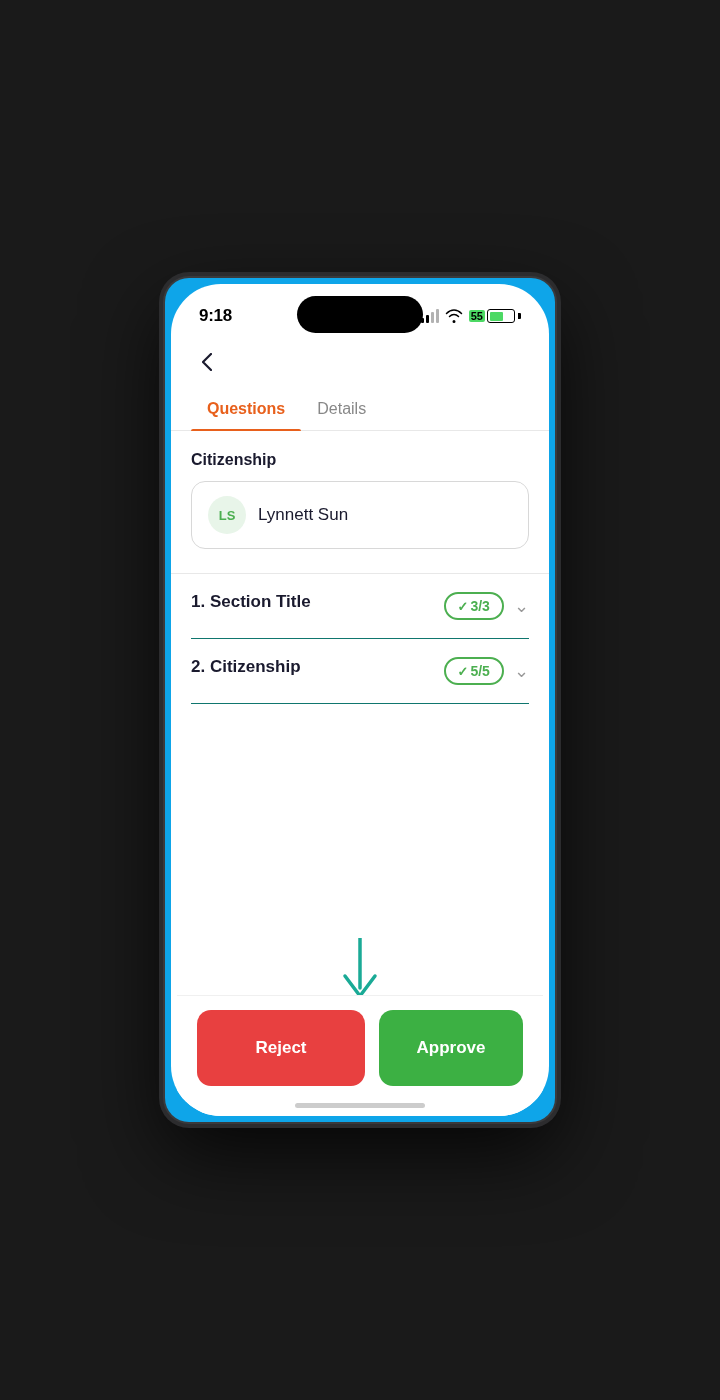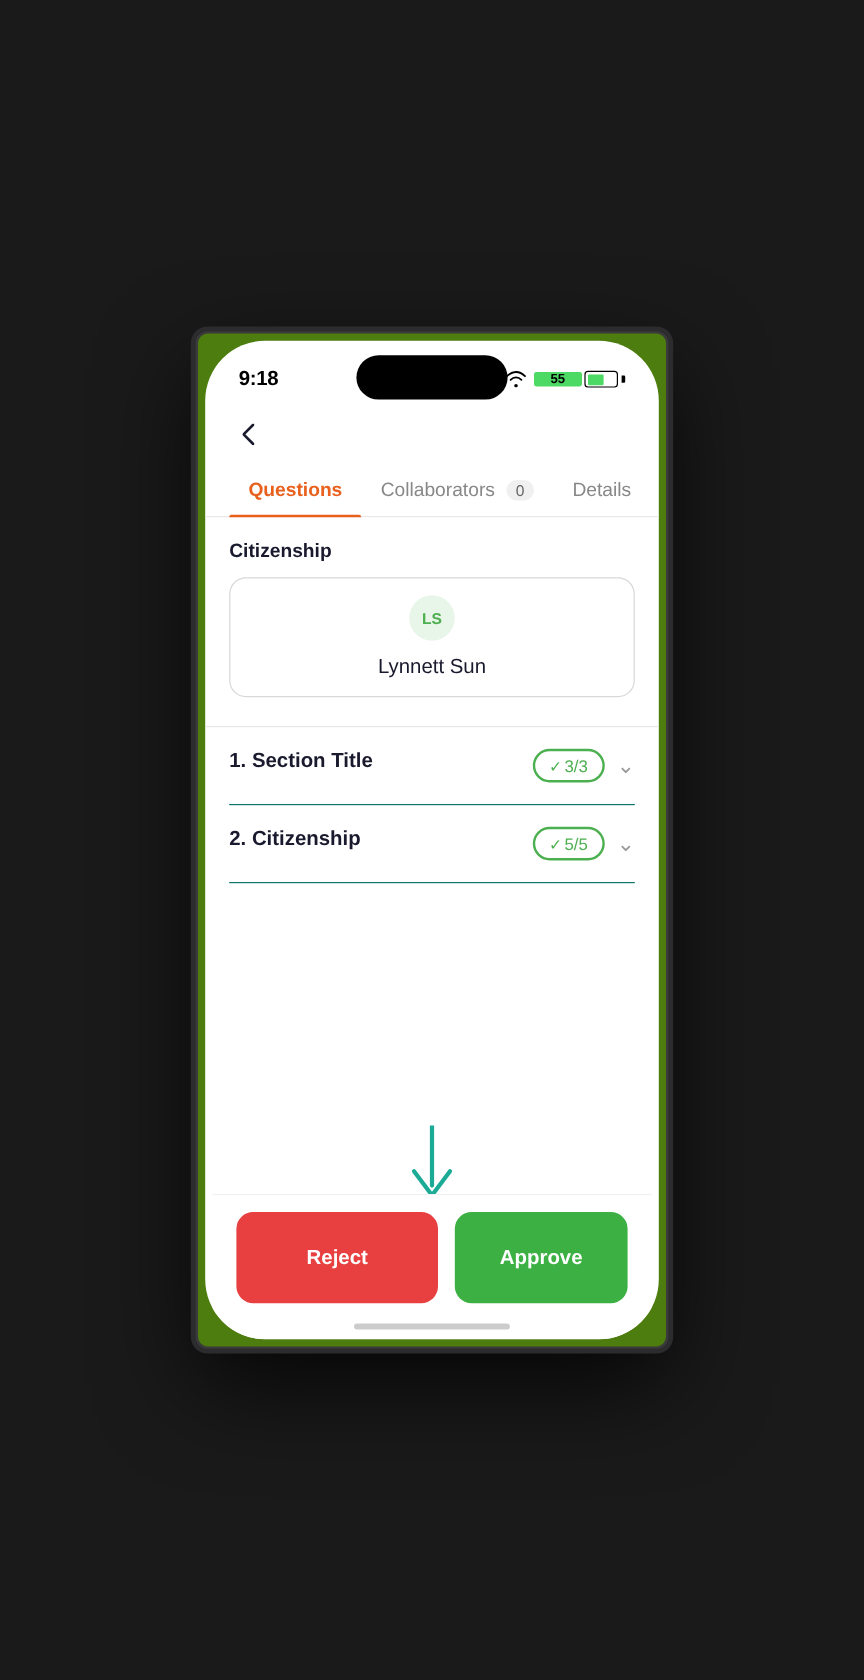--- a/index.html
+++ b/index.html
@@ -10,22 +10,22 @@
       display: flex;
       justify-content: center;
       align-items: center;
       min-height: 100vh;
       font-family: -apple-system, BlinkMacSystemFont, 'Helvetica Neue', sans-serif;
     }
 
     .phone-frame {
       width: 390px;
       height: 844px;
-      background: #4d7c0f;
-      border-radius: 8px;
+      background: #0ea5e9;
+      border-radius: 24px;
       position: relative;
       box-shadow:
         0 0 0 2px #3a3a3c,
         0 0 0 6px #2c2c2e,
         0 30px 80px rgba(0,0,0,0.8);
       overflow: hidden;
     }
 
     .phone-screen {
       position: absolute;
@@ -115,21 +115,21 @@
       height: 6px;
       background: #000;
       border-radius: 0 1px 1px 0;
       margin-left: 1px;
     }
     .battery-pct {
       font-size: 11px;
       font-weight: 600;
       color: #000;
       background: #4cd964;
-      padding: 0 14px;
+      padding: 0 2px;
       border-radius: 2px;
       font-variant-numeric: tabular-nums;
     }
 
     
     .dynamic-island {
       position: absolute;
       top: 12px;
       left: 50%;
       transform: translateX(-50%);
@@ -233,21 +233,20 @@
     }
 
     .authoriser-box {
       border: 1.5px solid #d8d8d8;
       border-radius: 14px;
       padding: 14px 16px;
       display: flex;
       align-items: center;
       gap: 12px;
       margin-bottom: 24px;
-      flex-direction: column;
     }
 
     .avatar {
       width: 38px;
       height: 38px;
       background: #e8f5e9;
       border-radius: 50%;
       display: flex;
       align-items: center;
       justify-content: center;
@@ -288,21 +287,21 @@
       align-items: center;
       gap: 10px;
     }
 
     .check-badge {
       border: 2px solid #4caf50;
       border-radius: 20px;
       padding: 4px 12px;
       font-size: 14px;
       color: #4caf50;
-      font-weight: 400;
+      font-weight: 700;
       white-space: nowrap;
     }
 
     .check-icon {
       color: #4caf50;
       font-size: 13px;
       margin-right: 2px;
     }
 
     .chevron-down {
@@ -418,24 +417,20 @@
           <path d="M9 1L1 9l8 8" stroke="#1a1a2e" stroke-width="2.2" stroke-linecap="round" stroke-linejoin="round"></path>
         </svg>
       </div>
     </div>
 
     <div class="tabs">
       <div class="tab active">
         <span>Questions</span>
       </div>
       <div class="tab">
-        <span>Collaborators</span>
-        <span class="tab-badge">0</span>
-      </div>
-      <div class="tab">
         <span>Details</span>
       </div>
     </div>
 
     <div class="content">
 
       <p class="section-label">Citizenship</p>
       <div class="authoriser-box">
         <div class="avatar">LS</div>
         <span class="authoriser-name">Lynnett Sun</span>

